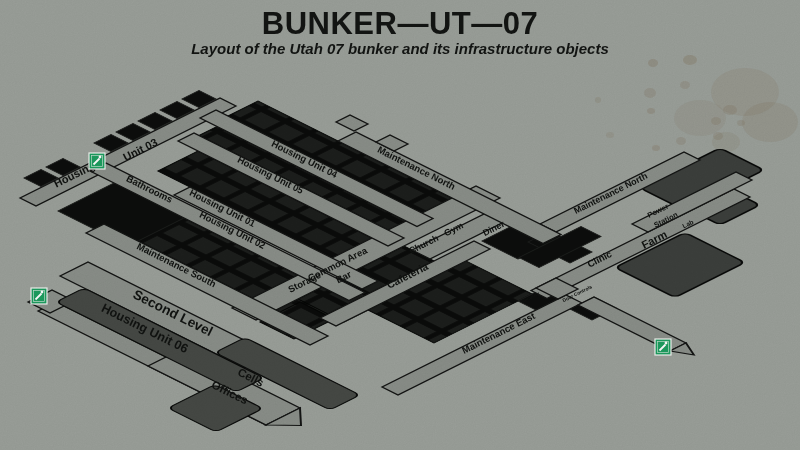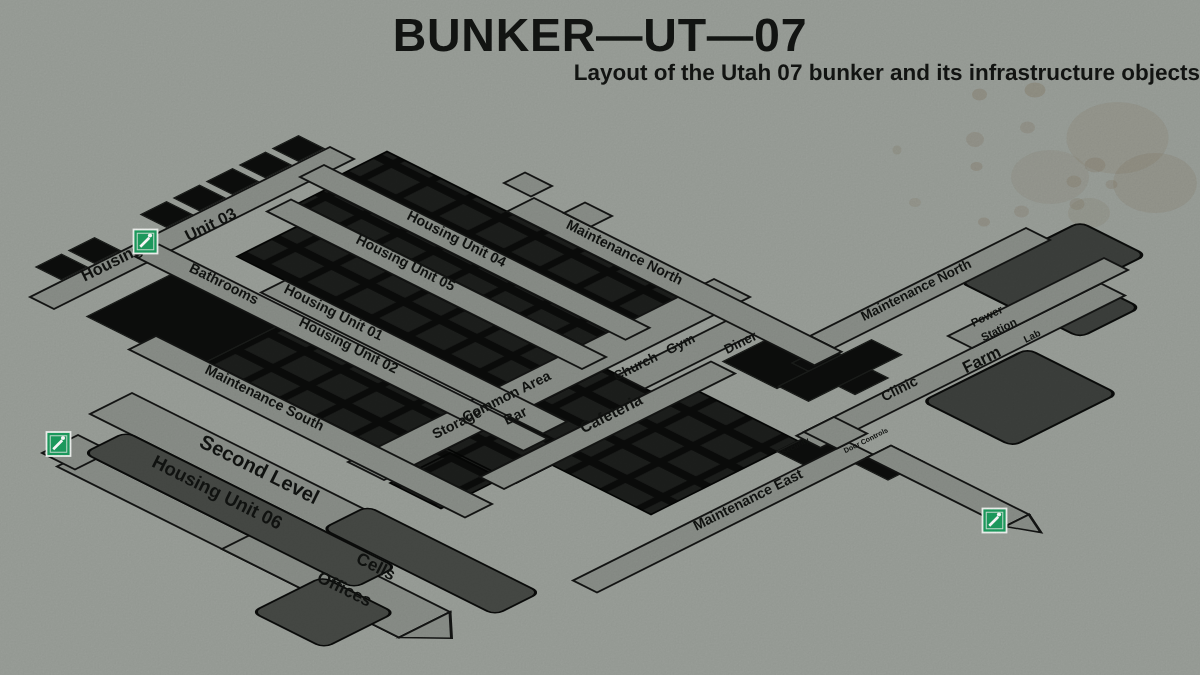--- a/index.html
+++ b/index.html
@@ -6,22 +6,22 @@
   .stage{
     position:relative;width:800px;height:450px;overflow:hidden;
     background:#9ca19b;
     font-family:"Liberation Sans", sans-serif;
   }
   .title{
     position:absolute;top:6px;left:0;width:100%;text-align:center;
     font-size:31px;font-weight:700;color:#131513;letter-spacing:.5px;
   }
   .subtitle{
-    position:absolute;top:40px;left:0;width:100%;text-align:right;
-    font-size:15px;font-weight:700;color:#131513;
+    position:absolute;top:40px;left:0;width:100%;text-align:center;
+    font-size:15px;font-weight:700;font-style:italic;color:#131513;
   }
   svg{position:absolute;left:0;top:0;}
   .corridor{fill:#8b908a;stroke:#141514;stroke-width:1.4;}
   .room-block{fill:url(#cellpat);stroke:#060706;stroke-width:1.2;}
   .room-dark{fill:#0d0e0d;stroke:#1c1e1c;stroke-width:1;}
   .room-gray{fill:#3d403d;stroke:#0b0c0b;stroke-width:1.6;}
   .strip-dark{fill:#474a46;stroke:#0b0c0b;stroke-width:1.4;}
   .map-label{fill:#111311;font-weight:700;font-family:"Liberation Sans",sans-serif;}
 </style>
 </head>

